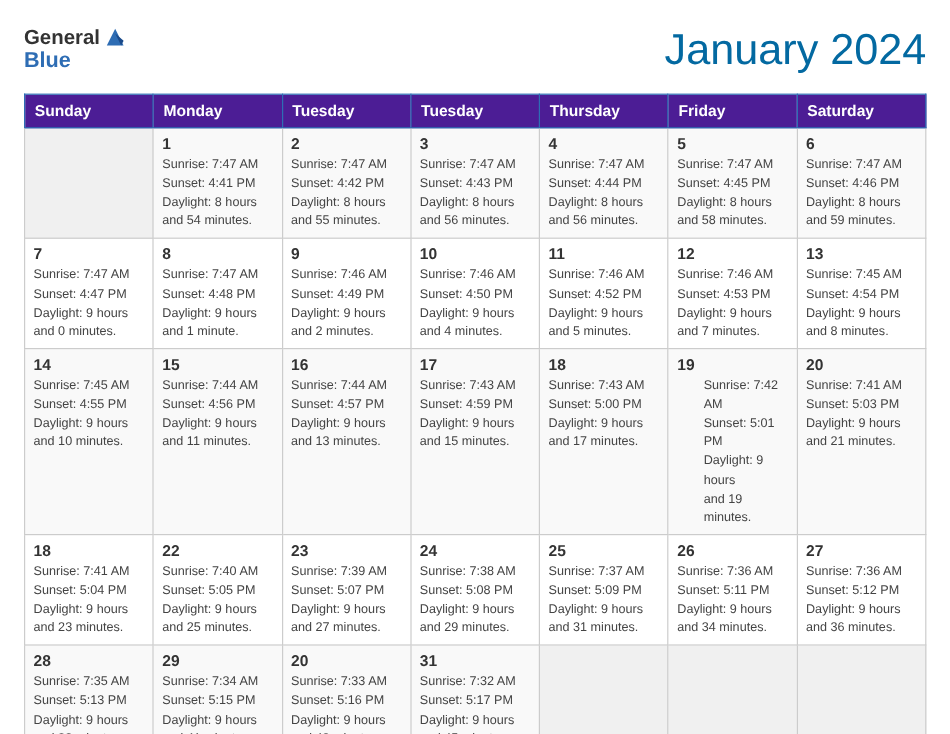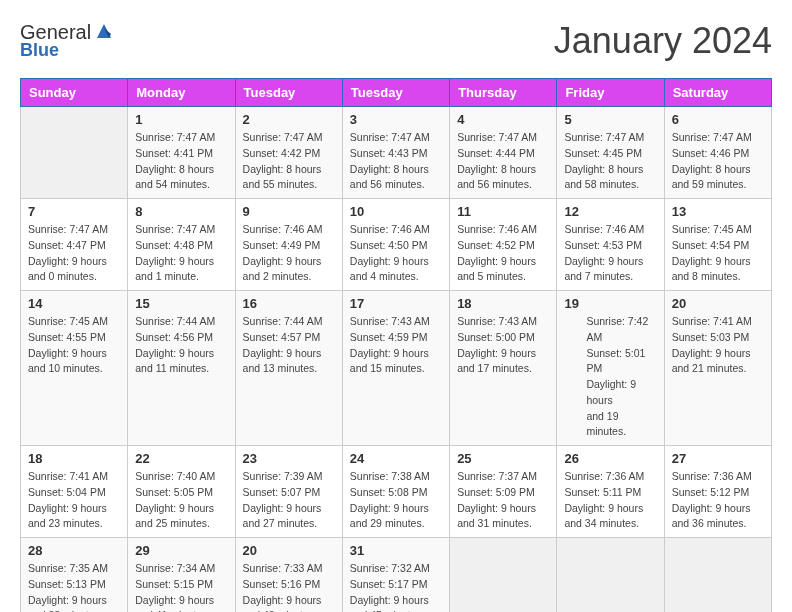--- a/index.html
+++ b/index.html
@@ -14,47 +14,47 @@
       display: flex;
       justify-content: space-between;
       align-items: flex-start;
       margin-bottom: 16px;
     }
     .logo {
       display: flex;
       align-items: center;
     }
     .logo-text-general {
-      font-size: 20px;
+      font-size: 17px;
       color: #333;
-      font-weight: normal;
+      font-weight: bold;
     }
     .logo-text-blue {
       font-size: 18px;
       color: #2e6db4;
       font-weight: bold;
     }
     .title-area {
       text-align: right;
     }
     .month-title {
       font-size: 36px;
-      color: #404040;
+      color: #0369a1;
       font-weight: normal;
     }
     .location-title {
       font-size: 14px;
       color: #555;
     }
     .calendar {
       width: 100%;
       border-collapse: collapse;
     }
     .calendar thead tr th {
-      background-color: #d946ef;
+      background-color: #4c1d95;
       color: #fff;
       text-align: left;
       padding: 6px 8px;
       font-size: 13px;
       font-weight: bold;
       border: 1px solid #2e6db4;
     }
     .calendar tbody tr td {
       border: 1px solid #ccc;
       vertical-align: top;

